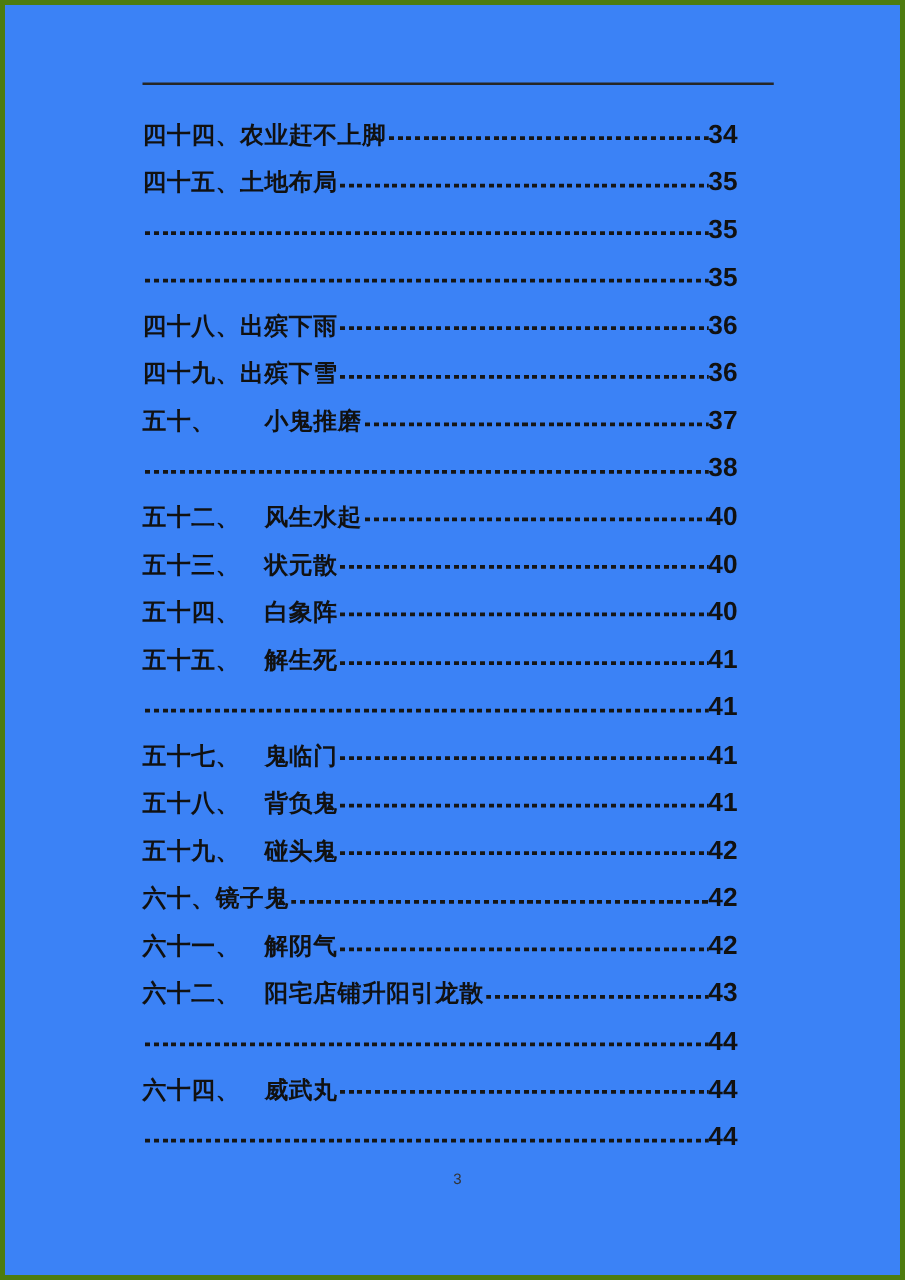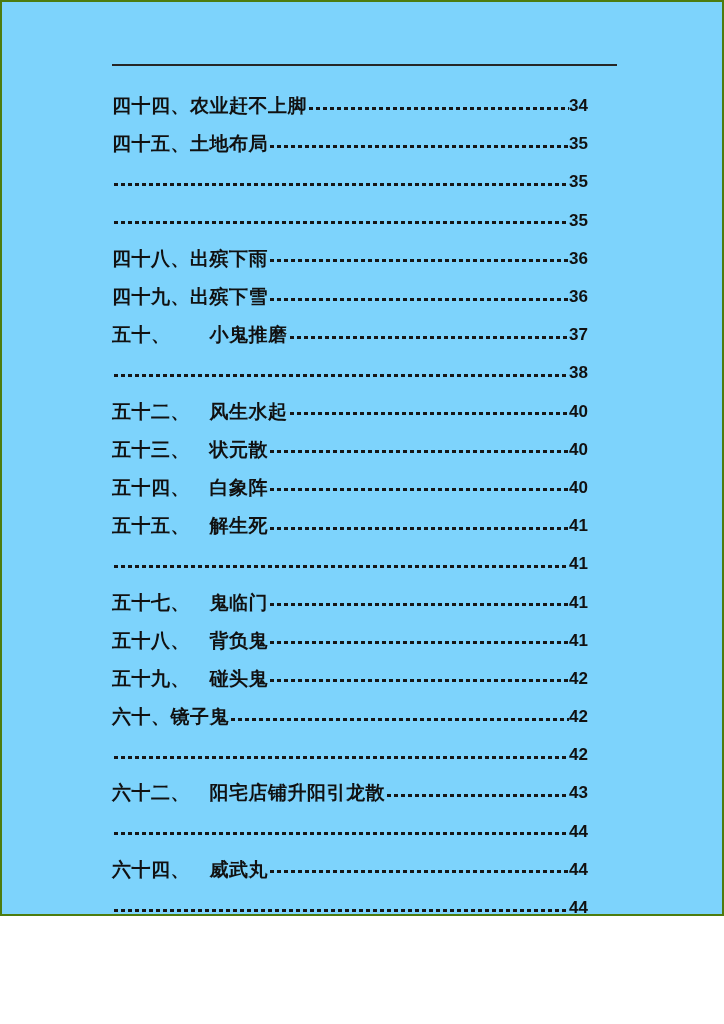--- a/index.html
+++ b/index.html
@@ -4,23 +4,23 @@
 <style>
   * { margin: 0; padding: 0; box-sizing: border-box; }
   html, body { width: 724px; height: 1024px; }
   body {
     font-family: "Liberation Sans", "DejaVu Sans", sans-serif;
     background: #ffffff;
   }
   .page {
     position: relative;
     width: 724px;
-    height: 916px;
-    background: #7dd3fc;
-    border: 2px solid #4d7c0f;
+    height: 1024px;
+    background: #3b82f6;
+    border: 4px solid #4d7c0f;
     overflow: hidden;
   }
   .header-rule {
     position: absolute;
     left: 110px;
     top: 62px;
     width: 505px;
     height: 2px;
     background: #262626;
   }
@@ -46,21 +46,21 @@
   .toc-leader {
     flex: 1 1 auto;
     height: 3px;
     margin: 0 0 0 2px;
     position: relative;
     top: 2px;
     background-image: repeating-linear-gradient(90deg, #161616 0px, #161616 4px, transparent 4px, transparent 7px);
   }
   .toc-page {
     flex: 0 0 auto;
-    font-size: 17px;
+    font-size: 21px;
     font-weight: bold;
     color: #111111;
   }
   .footer {
     position: absolute;
     left: 0;
     top: 930px;
     width: 724px;
     text-align: center;
   }
@@ -152,20 +152,21 @@
       <span class="toc-label">五十九、　碰头鬼</span>
       <span class="toc-leader"></span>
       <span class="toc-page">42</span>
     </div>
     <div class="toc-row">
       <span class="toc-label">六十、镜子鬼</span>
       <span class="toc-leader"></span>
       <span class="toc-page">42</span>
     </div>
     <div class="toc-row">
+      <span class="toc-label">六十一、　解阴气</span>
       <span class="toc-leader"></span>
       <span class="toc-page">42</span>
     </div>
     <div class="toc-row">
       <span class="toc-label">六十二、　阳宅店铺升阳引龙散</span>
       <span class="toc-leader"></span>
       <span class="toc-page">43</span>
     </div>
     <div class="toc-row">
       <span class="toc-leader"></span>

